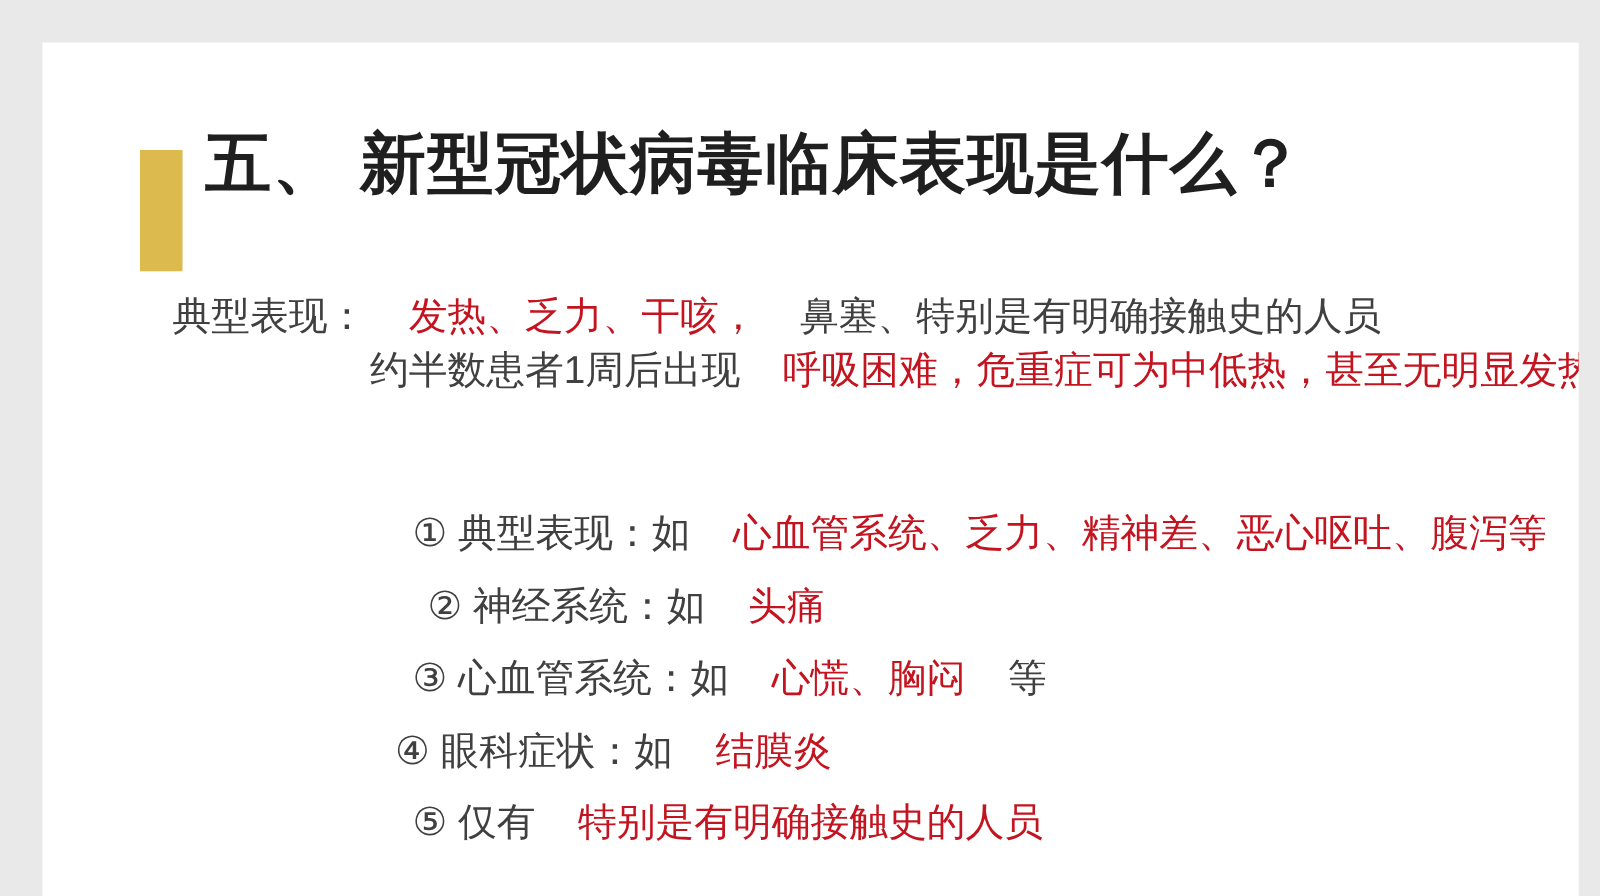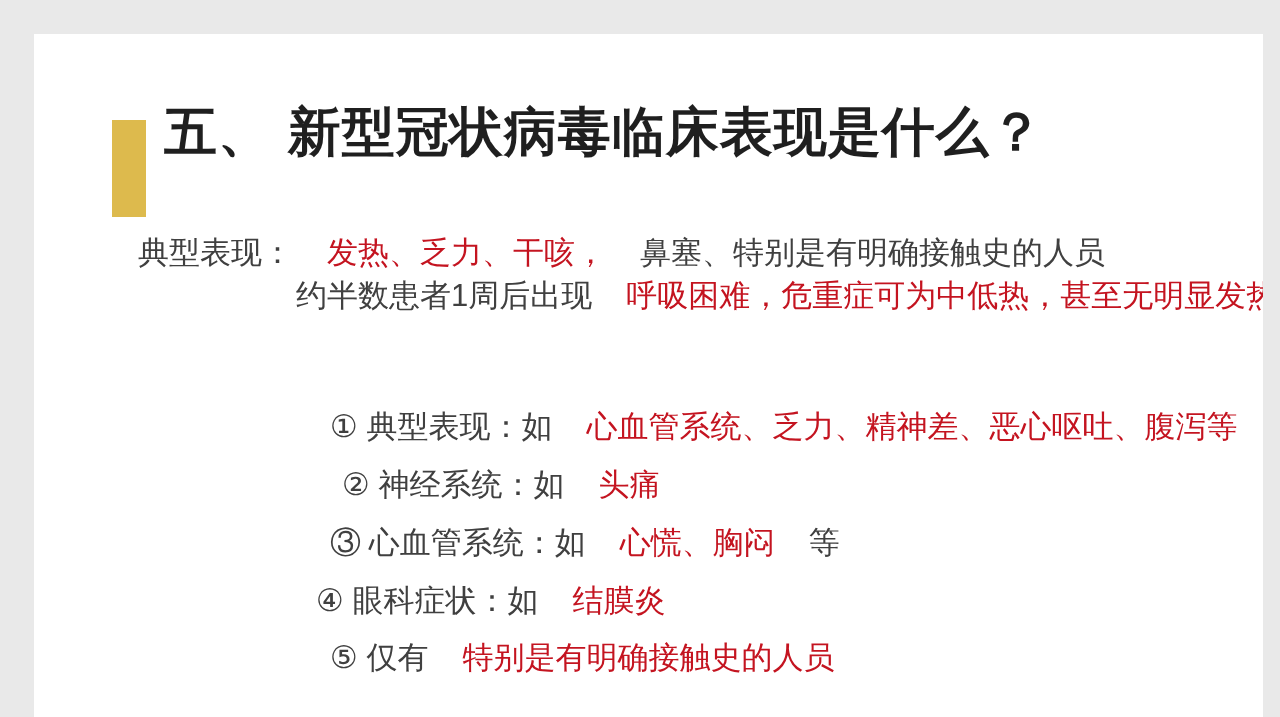--- a/index.html
+++ b/index.html
@@ -39,21 +39,21 @@
     color: var(--body-text, #404040);
   }
   .t-dark { color: var(--body-text, #404040); }
   .t-red  { color: var(--emphasis-red, #C41420); }
   .t-strong { color: var(--label-strong, #262626); font-weight: 700; }
   .l1 { left: 70px;  top: 182px; }
   .l2 { left: 228px; top: 225px; }
   .l3 { left: 72px;  top: 296px; }
   .l4 { left: 262px; top: 356px; }
   .l5 { left: 246px; top: 414px; margin-left: 28px; }
-  .l6 { left: 262px; top: 472px; font-family: Liberation Serif, serif; }
+  .l6 { left: 262px; top: 472px; }
   .l7 { left: 248px; top: 530px; }
   .l8 { left: 262px; top: 587px; }
 </style>
 </head>
 <body>
 
 <div class="slide">
 
   <div class="accent-bar"></div>
 

